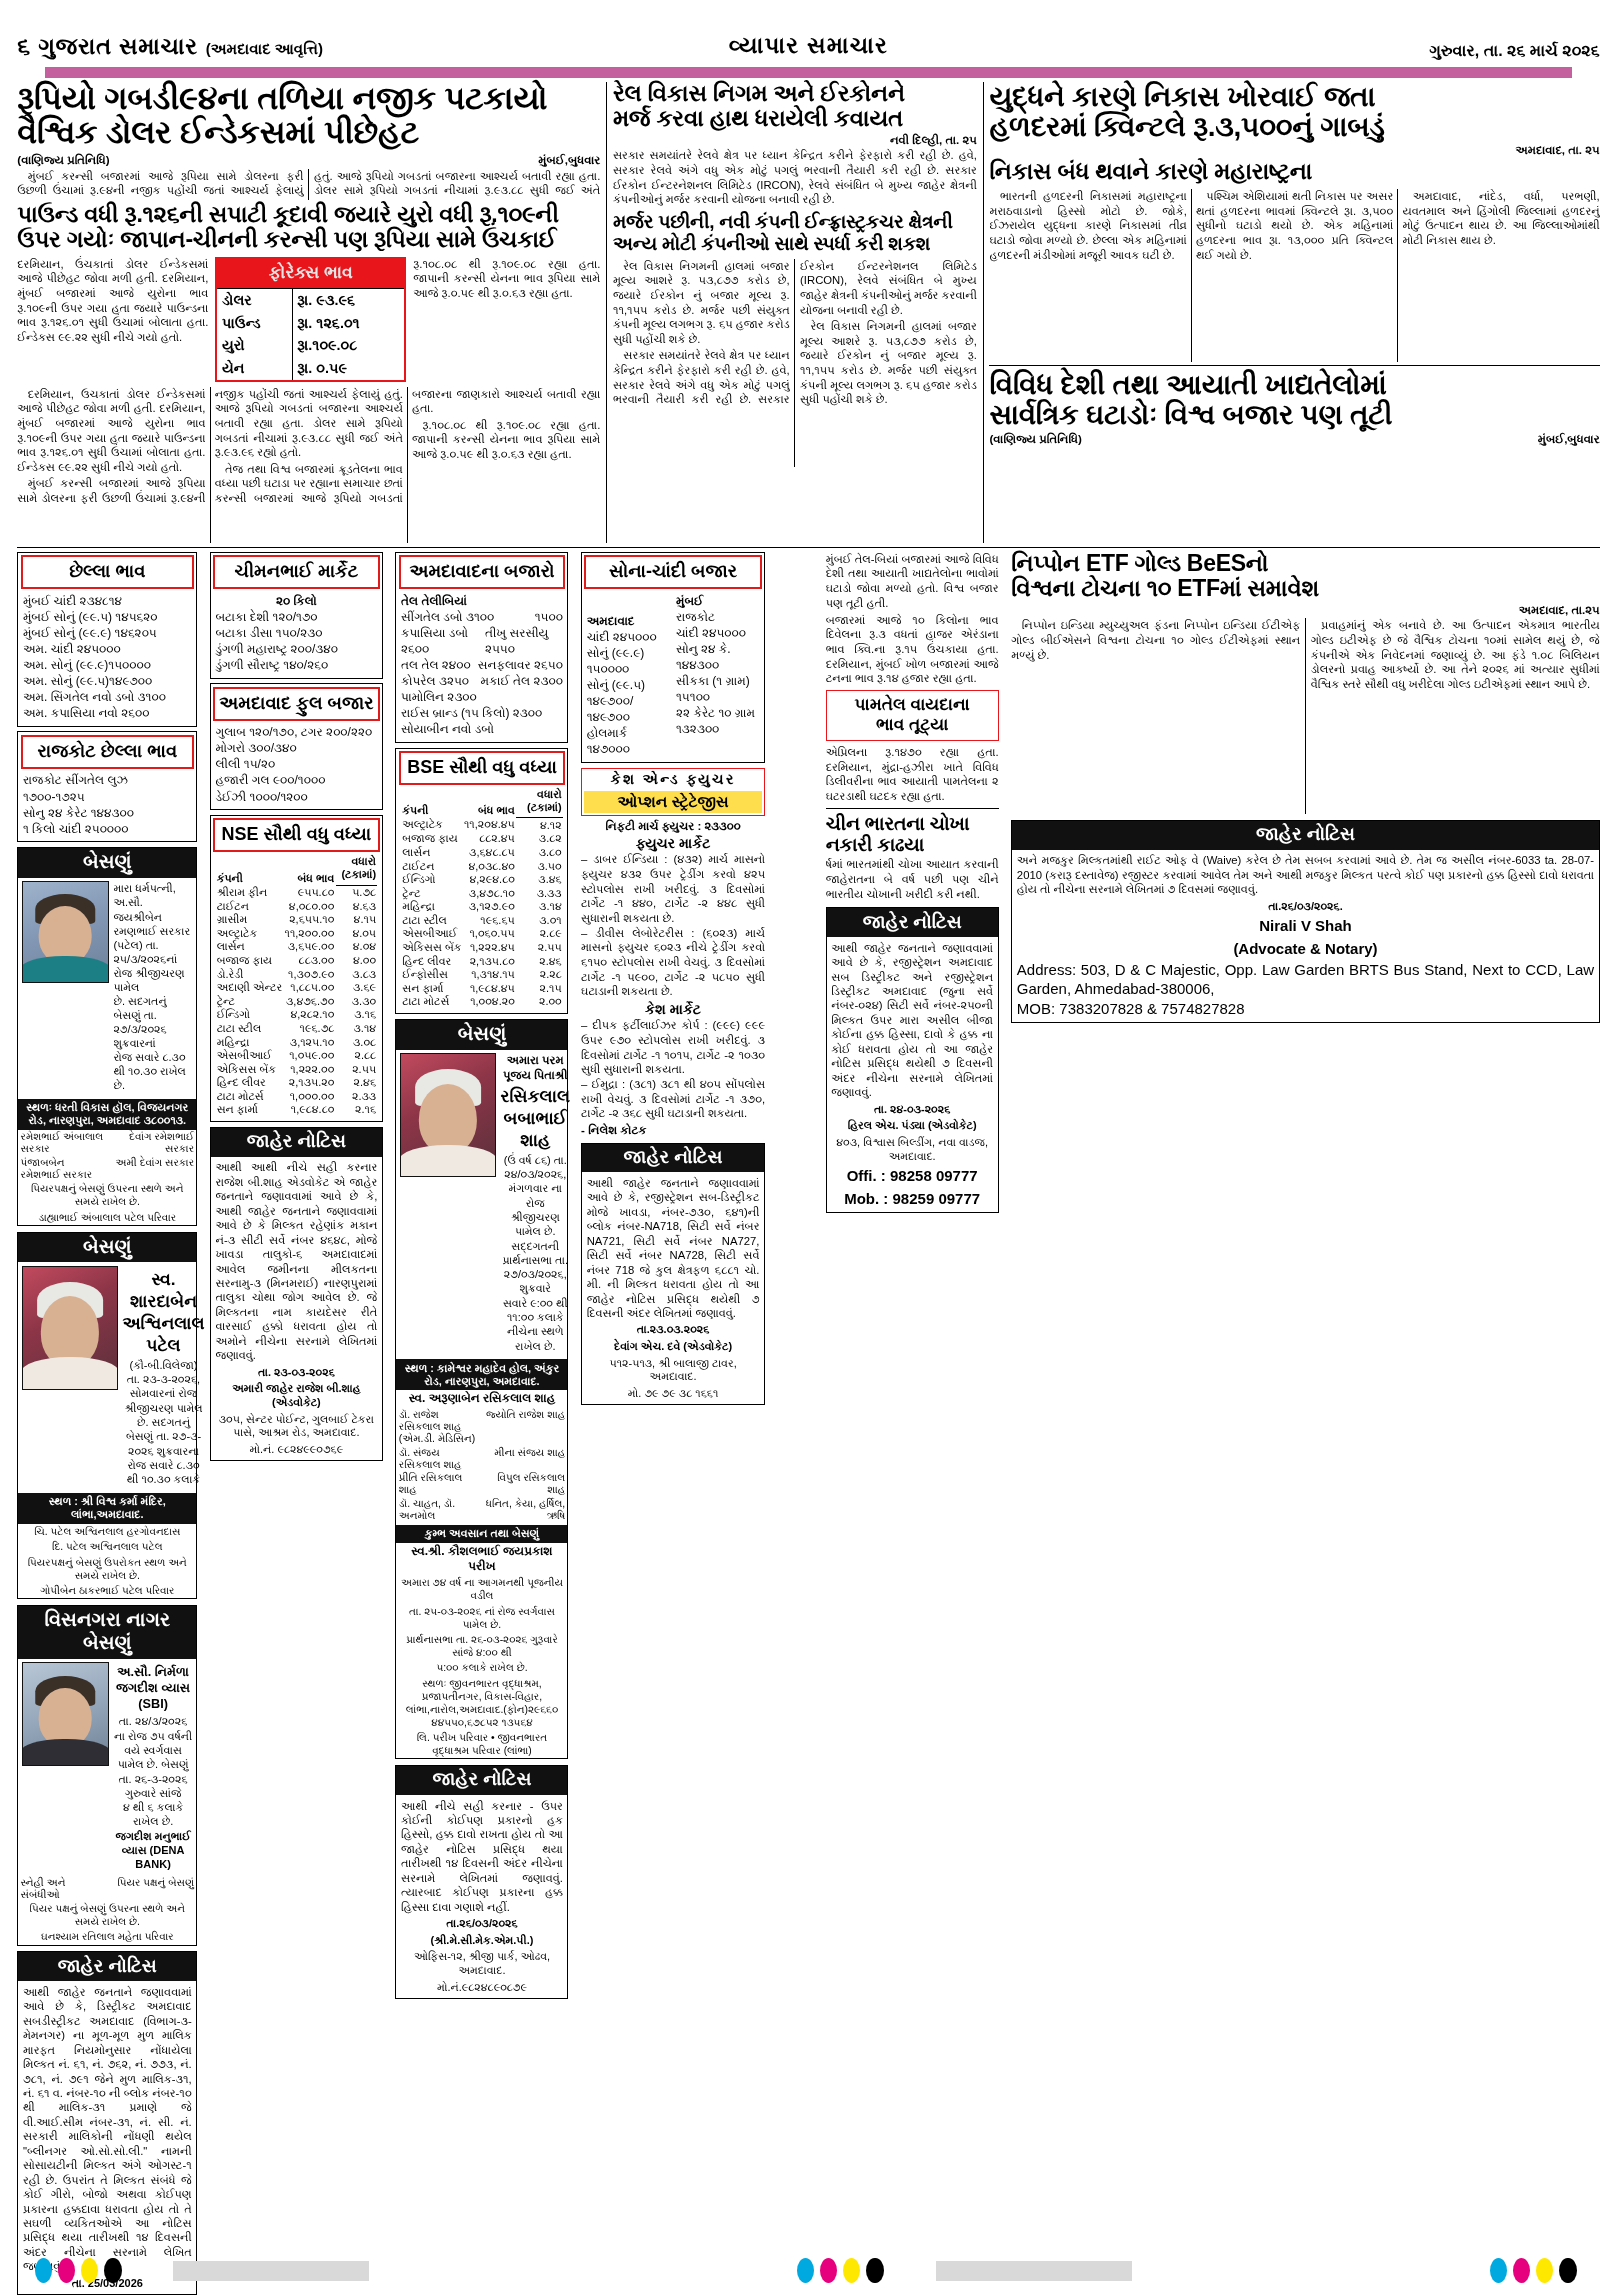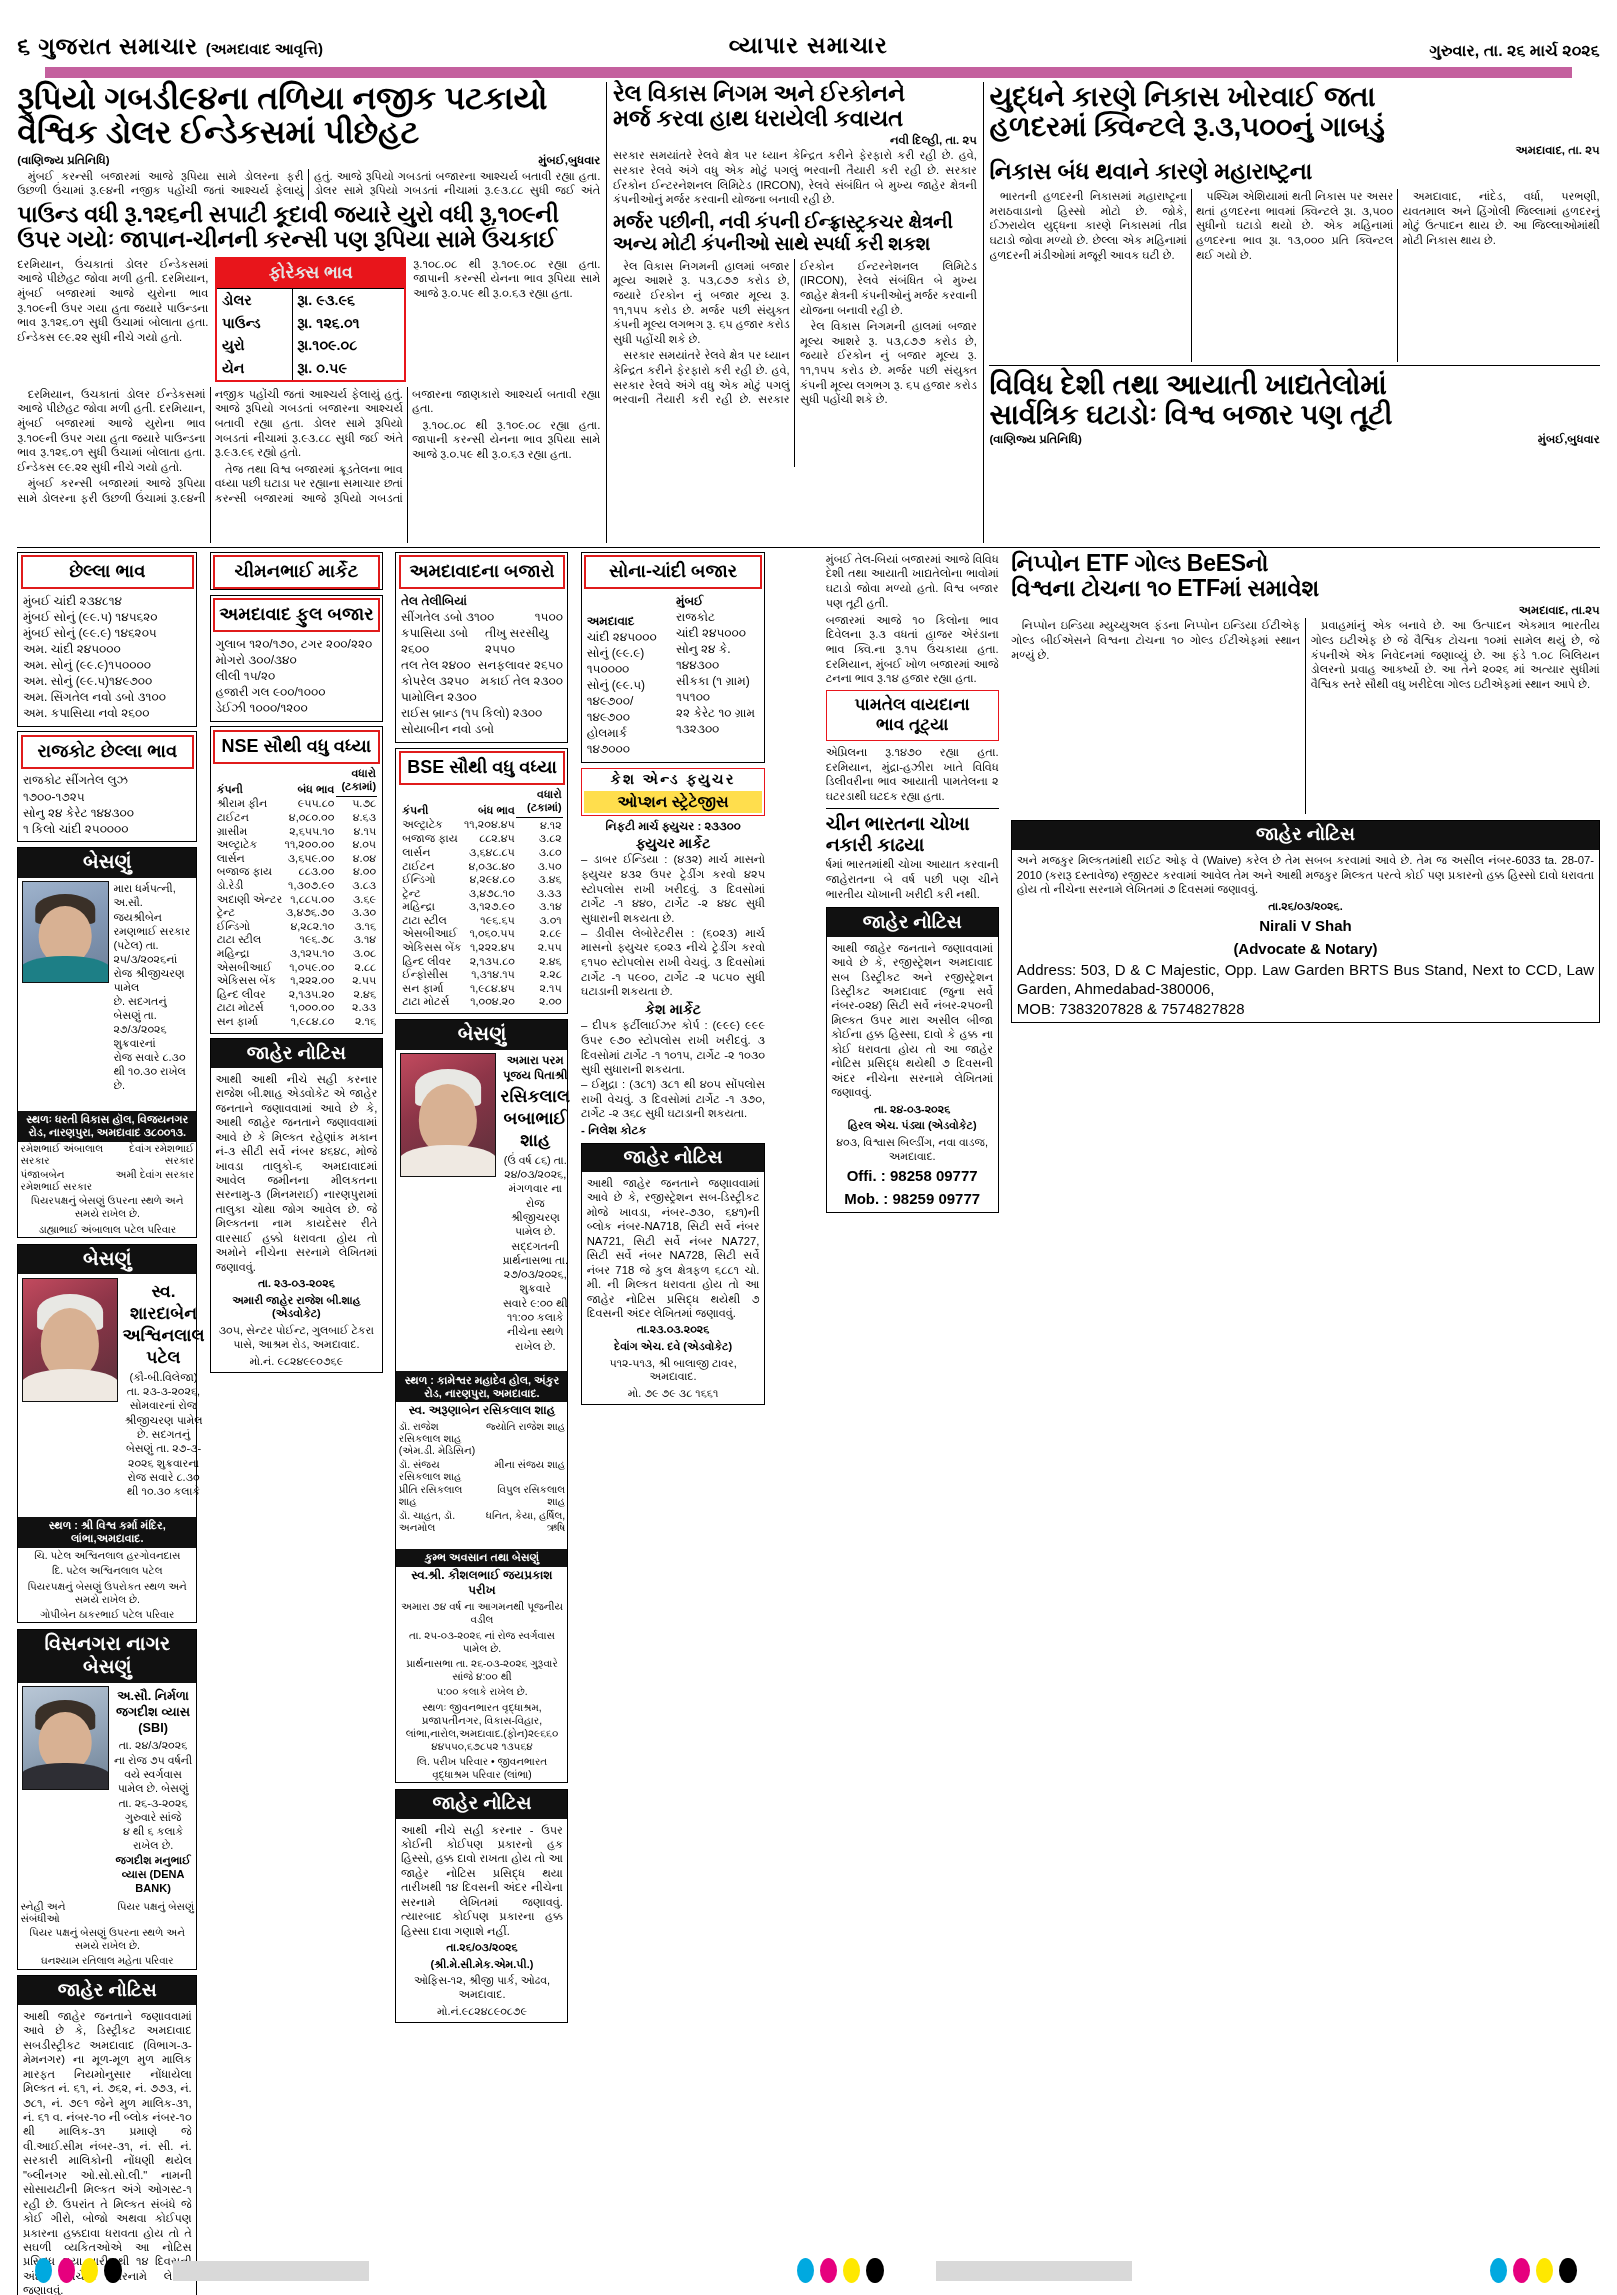--- a/index.html
+++ b/index.html
@@ -89,21 +89,21 @@
   .photo .face { position:absolute; left:50%; top:24%; transform:translateX(-50%); width:62%; height:58%; border-radius:50% 50% 46% 46%; background:#d8b193; }
   .photo .hair { position:absolute; left:50%; top:12%; transform:translateX(-50%); width:70%; height:30%; border-radius:50% 50% 10% 10%; background:#3a3028; }
   .photo.p2 .hair { background:#e8e8e4; }
   .photo .torso { position:absolute; left:50%; bottom:0; transform:translateX(-50%); width:104%; height:26%; border-radius:48% 48% 0 0; background:#1d7f86; }
   .photo.p2 .torso { background:#efe9e2; }
   .photo.p3 .torso { background:#2e2e34; }
   .obit-txt { flex: 1 1 auto; font-size: 11px; line-height: 1.28; }
   .obit-name { text-align:center; font-size: 17.3px; font-weight: 700; margin: 1.7px 0; }
   .obit-sub { text-align:center; font-size: 11.6px; font-weight: 600; }
   .obit-line { text-align:center; font-size: 11px; line-height:1.3; }
-  .obit-band { background:#111; color:#fff; text-align:center; font-size:11px; font-weight:700; padding:2.3px 3.5px; margin-top:15px; }
+  .obit-band { background:#111; color:#fff; text-align:center; font-size:11px; font-weight:700; padding:2.3px 3.5px; margin-top:3px; }
   .obit-names { display:flex; justify-content:space-between; font-size:10.4px; padding:1.7px 2.3px 0; gap:5.8px; }
   .obit-names div { flex:1; }
   .obit-names .rt { text-align:right; }
   .obit-foot { font-size:10.4px; text-align:center; padding:1.2px 2.3px; line-height:1.25; }
 
   
   .notice-hd { background:#111; color:#fff; text-align:center; font-size:18.5px; font-weight:700; padding:2.3px 0 4.6px; }
   .notice-box { border:1.2px solid #000; margin-bottom:4.6px; }
   .notice-body { padding:3.5px 4.6px; font-size:11.3px; line-height:1.28; text-align:justify; }
   .notice-body p { margin-bottom:1.7px; }
@@ -337,20 +337,27 @@
 
         </div>
       </div>
     </div>
 
     <div class="vline"></div>
 
     <div style="width:173px;">
       <div class="tbox">
         <div class="tbox-hd-red">ચીમનભાઈ માર્કેટ</div>
+        <div class="tbox-body">
+          <div style="text-align:center;font-weight:700;">૨૦ કિલો</div>
+          <div>બટાકા દેશી ૧૨૦/૧૭૦</div>
+          <div>બટાકા ડીસા ૧૫૦/૨૩૦</div>
+          <div>ડુંગળી મહારાષ્ટ્ર ૨૦૦/૩૪૦</div>
+          <div>ડુંગળી સૌરાષ્ટ્ર ૧૪૦/૨૬૦</div>
+        </div>
       </div>
       <div class="tbox">
         <div class="tbox-hd-red">અમદાવાદ ફુલ બજાર</div>
         <div class="tbox-body">
           <div>ગુલાબ ૧૨૦/૧૭૦, ટગર ૨૦૦/૨૨૦</div>
           <div>મોગરો ૩૦૦/૩૪૦</div>
           <div>લીલી ૧૫/૨૦</div>
           <div>હજારી ગલ ૯૦૦/૧૦૦૦</div>
           <div>ડેઈઝી ૧૦૦૦/૧૨૦૦</div>
         </div>

